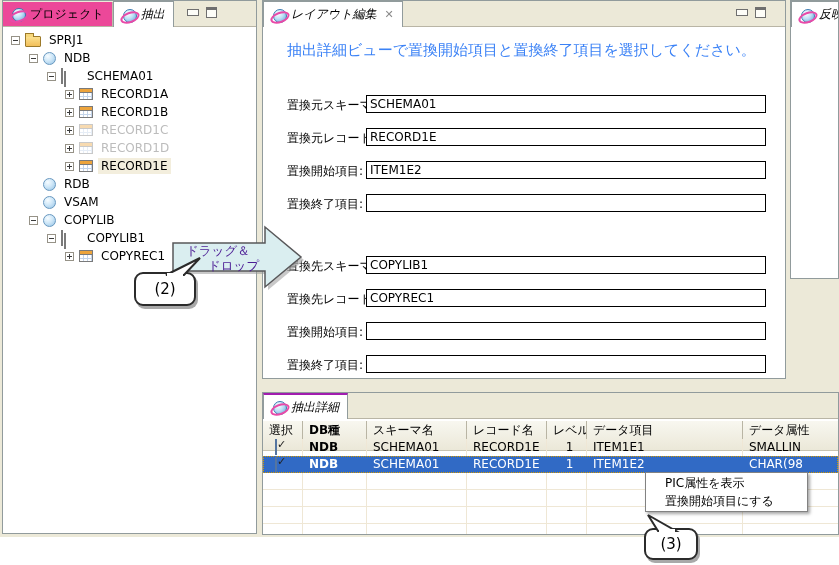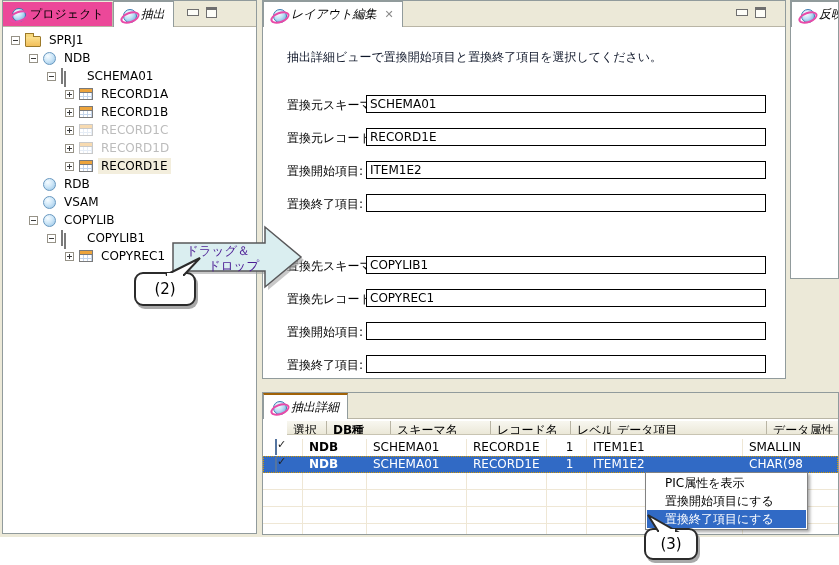--- a/index.html
+++ b/index.html
@@ -5,21 +5,21 @@
   * { margin:0; padding:0; box-sizing:border-box; }
   body { font-family:"DejaVu Sans", sans-serif; background:#fff; }
   #canvas { position:relative; width:839px; height:565px; background:#fff; overflow:hidden; font-size:12px; color:#000; }
 
   .backdrop { position:absolute; left:0; top:0; width:839px; height:537px; background:#ece9d8; }
 
   .panel { position:absolute; background:#fff; border:1px solid #919b9c; z-index:1; overflow:hidden; }
   .tabbar { position:absolute; left:0; top:0; right:0; height:26px; background:#ece9d8; border-bottom:1px solid #b9b5a5; display:flex; align-items:flex-end; }
   .tab { display:inline-flex; align-items:center; gap:5px; padding:0 8px; height:25px; font-size:12px; white-space:nowrap; }
   .tab.active { background:#fff; border:1px solid #919b9c; border-bottom:none; height:26px; margin-bottom:-1px; z-index:2;font-style:italic; }
-  .tab.active.bluetop { border-top:2px solid #a16207; }
+  .tab.active.bluetop { border-top:2px solid #a21caf; }
   .tab.inactive { background:#ec4899; border-right:1px solid #c0bcaa; height:24px; }
 
   
   .sphere { position:relative; width:14px; height:14px; flex:0 0 14px; }
   .sphere::before { content:""; position:absolute; left:1px; top:1px; width:12px; height:12px; border-radius:50%;
      background:radial-gradient(circle at 35% 30%, #ffffff 0%, #bfe0f6 45%, #5a9bd4 100%); border:1px solid #3a7ab0; }
   .sphere::after { content:""; position:absolute; left:-2px; top:4px; width:16px; height:7px; border:2px solid #e84aa8; border-radius:50%; transform:rotate(-20deg); }
 
   
   .winbtns { position:absolute; top:6px; display:flex; gap:7px; z-index:3; }
@@ -46,26 +46,26 @@
   .icon-table { position:relative; width:14px; height:12px; border:1px solid #7a7a7a; background:
       linear-gradient(#c3d4ea 1px, transparent 1px) 0 3px/100% 4px repeat-y,
       linear-gradient(90deg,#c3d4ea 1px, transparent 1px) 3px 0/4px 100% repeat-x, #fff; }
   .icon-table::before { content:""; position:absolute; left:0; right:0; top:0; height:3px; background:#eda43c; border-bottom:1px solid #7a7a7a; }
   .icon-schema { position:relative; width:18px; height:14px; }
   .icon-schema .t1 { position:absolute; left:0; top:0; }
   .icon-schema .t2 { position:absolute; left:3px; top:3px; }
   .icon-schema .icon-table { width:13px; height:11px; }
 
   
-  .redmsg { position:absolute; left:24px; top:48px; color:#0f172a; font-size:12px; white-space:nowrap; }
+  .redmsg { position:absolute; left:24px; top:40px; color:#3b82f6; font-size:15px; white-space:nowrap; }
   .flbl { position:absolute; left:24px; font-size:12px; white-space:nowrap; }
   .fld { position:absolute; left:103px; width:400px; height:18px; border:1px solid #000; background:#fff; font-size:12px; padding:1px 3px; font-family:"DejaVu Sans",sans-serif; }
 
   
-  .grid-header { position:absolute; left:0; top:28px; right:0; height:14px; background:linear-gradient(180deg,#f8f7f0,#ebe8d8); border-bottom:1px solid #c8c4b2; display:flex;margin-left:24px; }
+  .grid-header { position:absolute; left:0; top:28px; right:0; height:30px; background:linear-gradient(180deg,#f8f7f0,#ebe8d8); border-bottom:1px solid #c8c4b2; display:flex; }
   .hcell { height:100%; border-right:1px solid #b9b5a4; font-size:12px; padding:1px 0 0 6px; white-space:nowrap; overflow:hidden; }
   .grid-row { position:absolute; left:0; right:0; height:17px; display:flex; }
   .gcell { height:100%; border-right:1px solid #efe7d5; font-size:12px; padding:1px 0 0 6px; white-space:nowrap; overflow:hidden; }
   .grid-row.empty { border-bottom:1px solid #efe7d5; }
   .grid-row.sel { background:#316ac5; color:#fff; outline:1px dotted #d49800; outline-offset:-1px; }
   .grid-row.sel .gcell { border-right-color:transparent; }
   .w0{width:40px;flex:0 0 40px;} .w1{width:64px;flex:0 0 64px;font-weight:bold;} .w2{width:100px;flex:0 0 100px;}
   .w3{width:80px;flex:0 0 80px;} .w4{width:40px;flex:0 0 40px;text-align:center;} .w5{width:156px;flex:0 0 156px;} .w6{width:140px;flex:0 0 140px;}
   .cb { position:relative; width:13px; height:13px; border:1px solid #5575a0; background:#fff; margin:1px 0 0 6px; }
   .cb::after { content:"✓"; position:absolute; left:1px; top:-2px; font-size:11px; font-weight:bold; color:#222; }
@@ -292,21 +292,20 @@
         <div class="gcell w3"></div>
         <div class="gcell w4"></div>
         <div class="gcell w5"></div>
         <div class="gcell w6"></div>
     </div>
   </div>
 
   <div class="menu">
     <div class="mitem">PIC属性を表示</div>
     <div class="mitem">置換開始項目にする</div>
-    <div class="mitem hl">置換終了項目にする</div>
   </div>
 
   <div class="arrow-wrap">
     <svg width="140" height="72">
       <polygon points="5,23 97,23 97,7 133,37 97,67 97,51 5,51" fill="#9a9a9a" opacity="0.55" transform="translate(3,3)"></polygon>
       <polygon points="5,23 97,23 97,7 133,37 97,67 97,51 5,51" fill="#daeef0" stroke="#58585a" stroke-width="1.5"></polygon>
     </svg>
     <div class="arrow-text" style="left:18px; top:23px;">ドラッグ＆</div>
     <div class="arrow-text" style="left:40px; top:38px;">ドロップ</div>
   </div>

